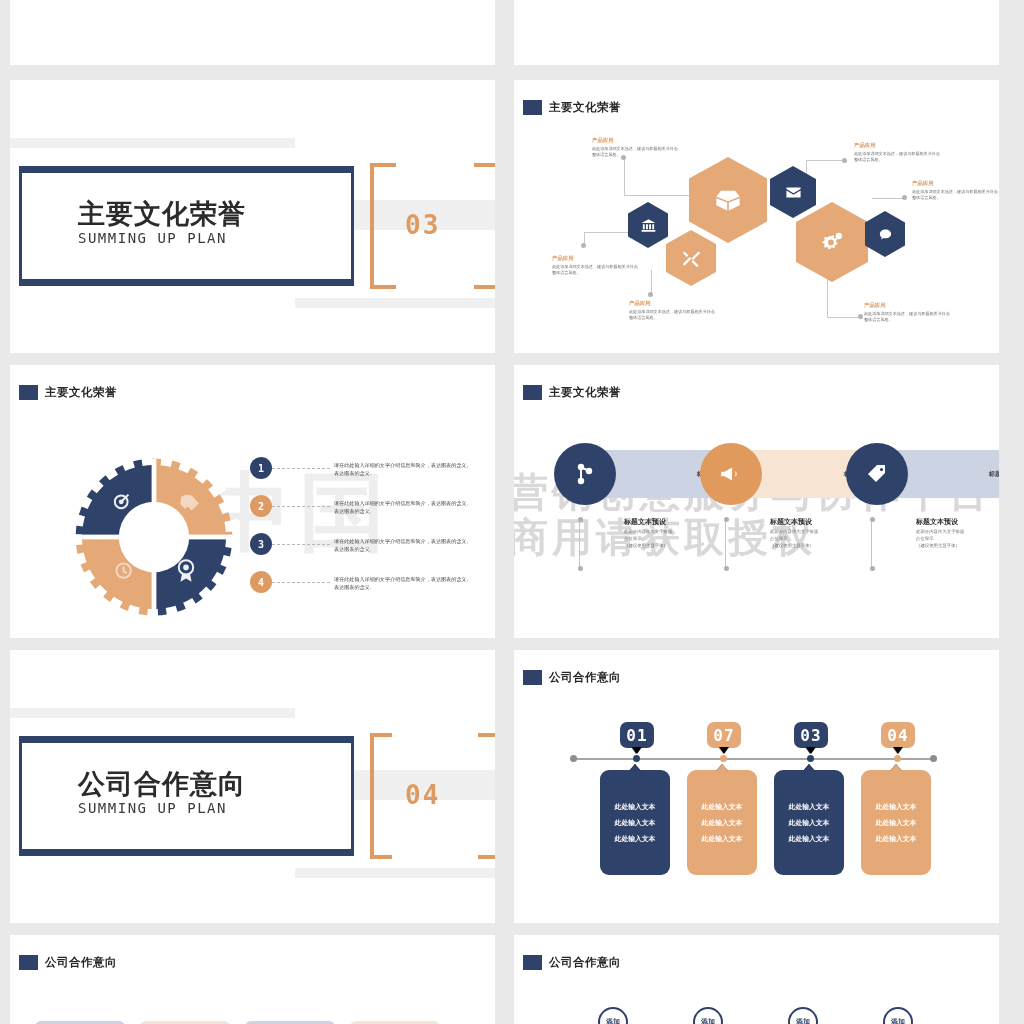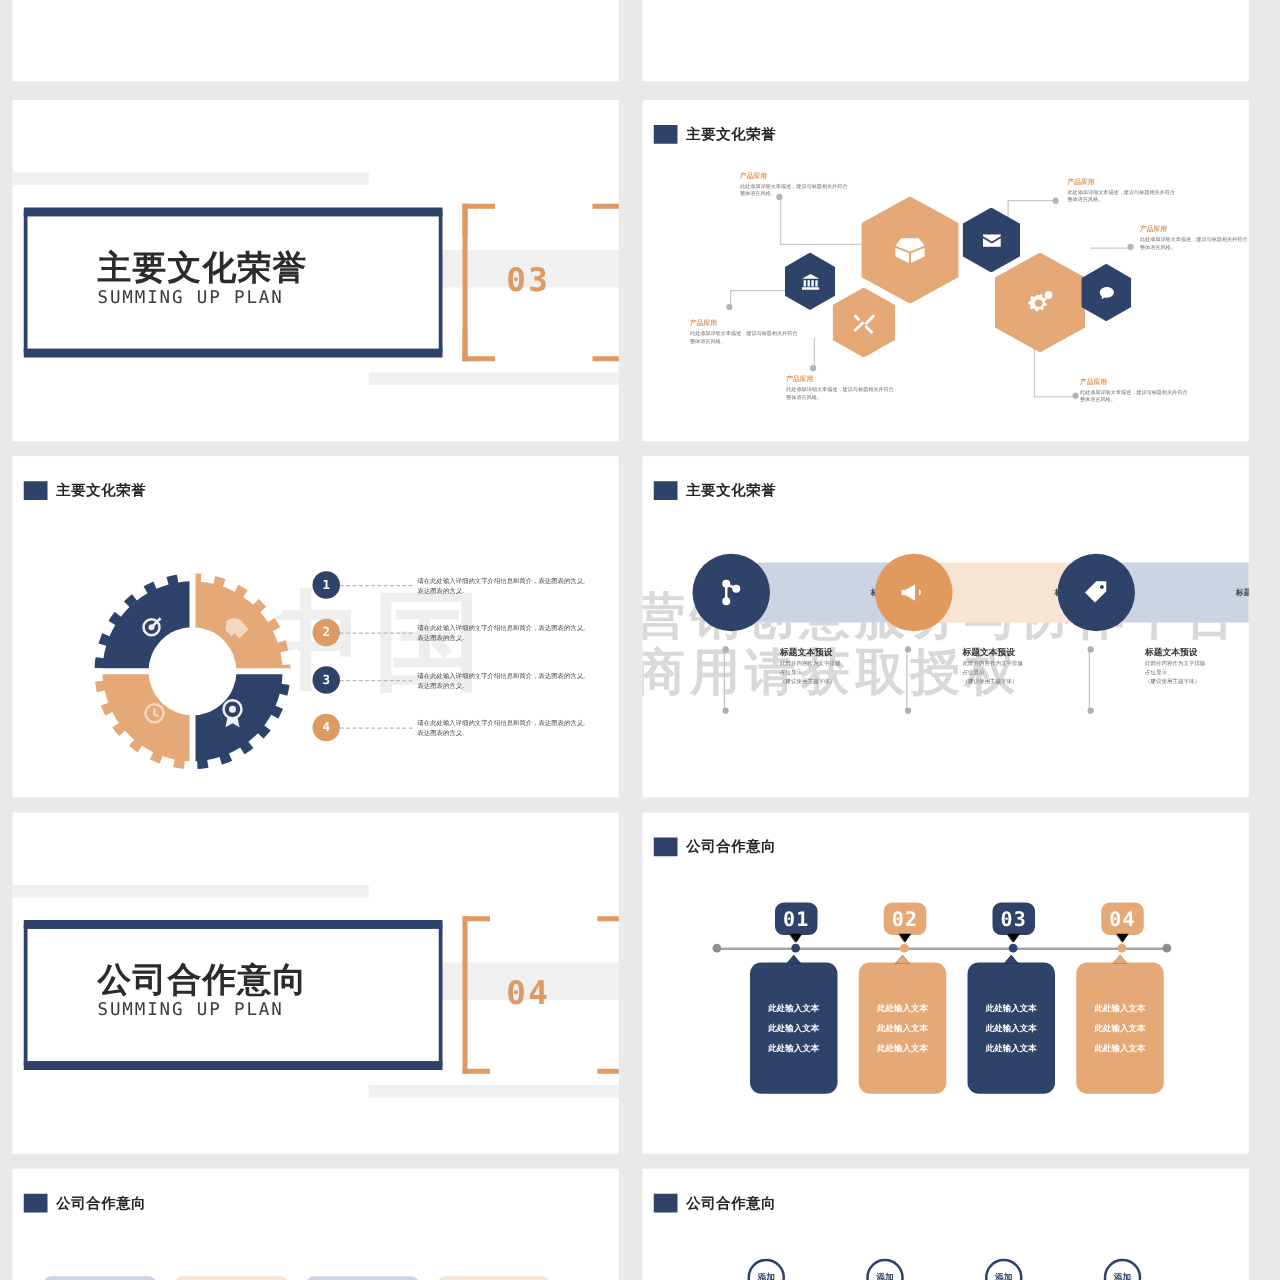--- a/index.html
+++ b/index.html
@@ -397,21 +397,21 @@
     </div>
     <div class="tdot" style="left:119px;top:105px;background:#2f4269;"></div>
     <div class="card" style="left:86px;top:120px;width:70px;height:105px;background:#2f4269;">
       <i style="position:absolute;top:-6px;left:29px;border-left:6px solid transparent;border-right:6px solid transparent;border-bottom:7px solid #2f4269;"></i>
       <span>此处输入文本</span>
       <span>此处输入文本</span>
       <span>此处输入文本</span>
     </div>
 
     <div class="bub" style="left:193px;top:72px;width:34px;height:26px;background:#e5a977;">
-      <span>02</span>
+      <span>07</span>
       <i style="position:absolute;bottom:-6px;left:11px;border-left:5px solid transparent;border-right:5px solid transparent;border-top:7px solid #e5a977;"></i>
     </div>
     <div class="tdot" style="left:206px;top:105px;background:#e5a977;"></div>
     <div class="card" style="left:173px;top:120px;width:70px;height:105px;background:#e5a977;">
       <i style="position:absolute;top:-6px;left:29px;border-left:6px solid transparent;border-right:6px solid transparent;border-bottom:7px solid #e5a977;"></i>
       <span>此处输入文本</span>
       <span>此处输入文本</span>
       <span>此处输入文本</span>
     </div>
 

